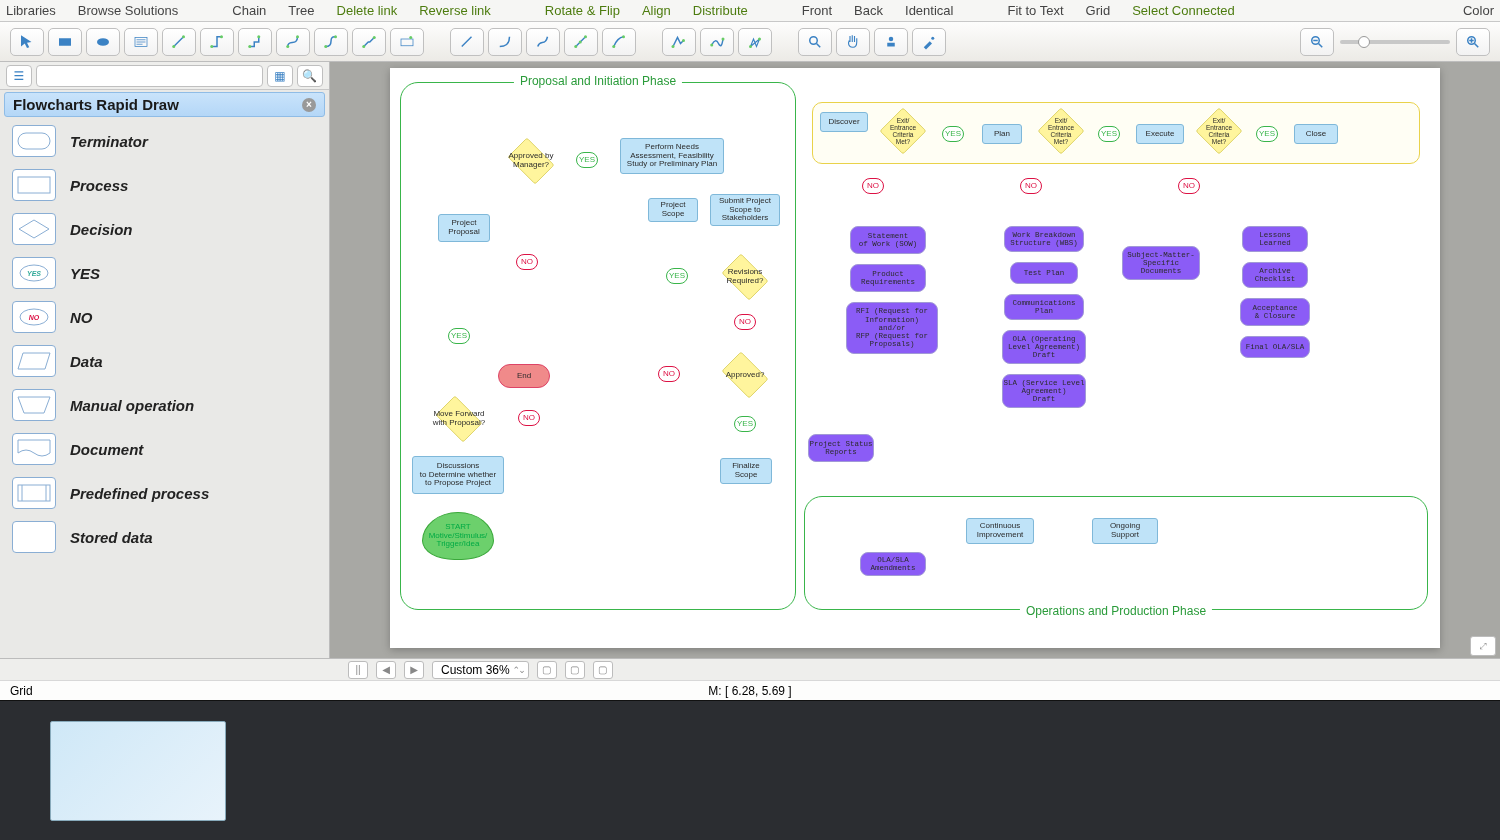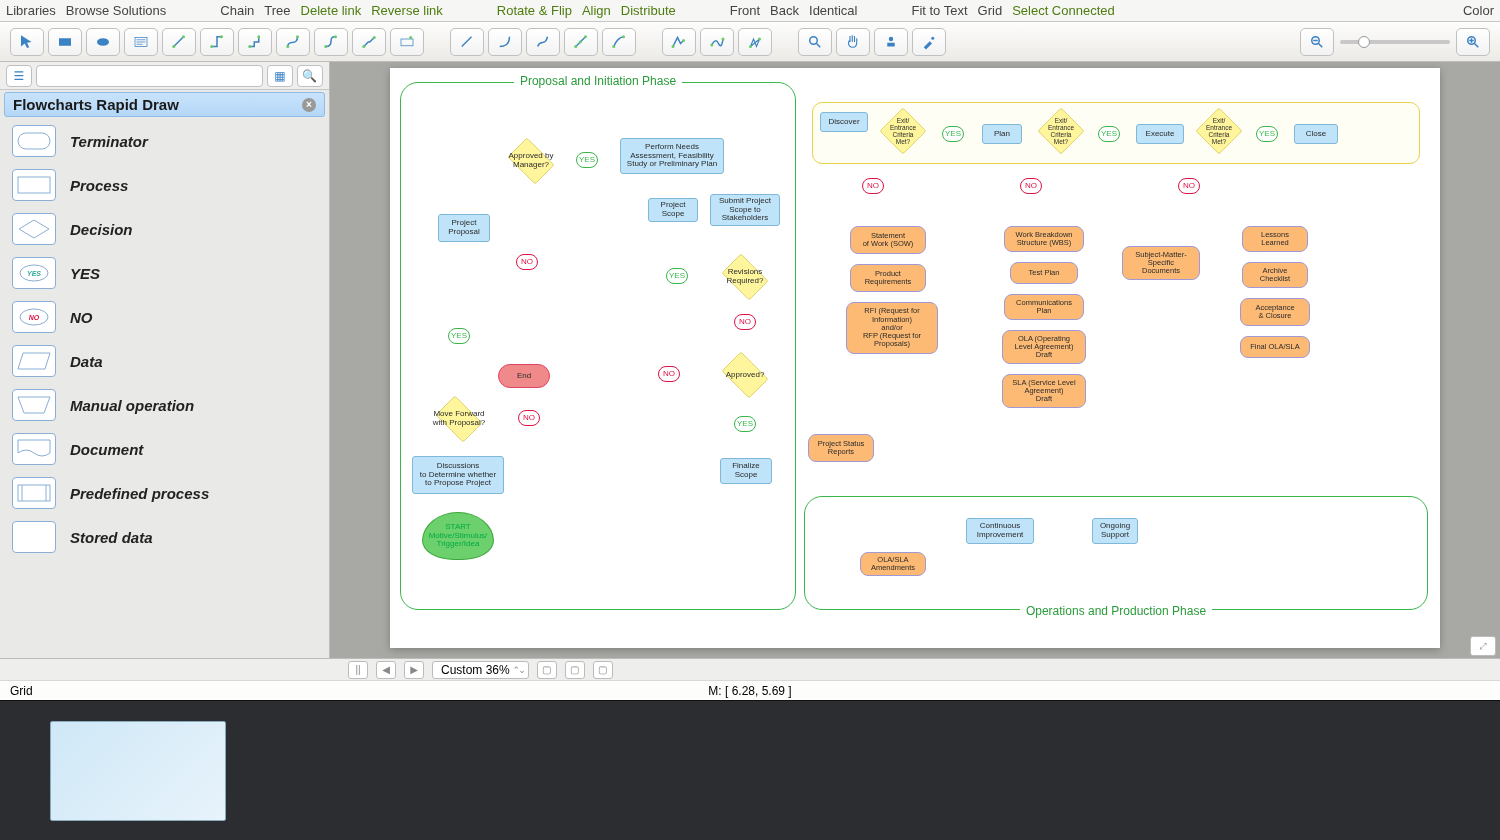--- a/index.html
+++ b/index.html
@@ -1,20 +1,20 @@
 <!DOCTYPE html>
 <html><head>
 <meta charset="utf-8">
 <style>
 * { box-sizing: border-box; margin: 0; padding: 0; font-family: -apple-system, BlinkMacSystemFont, "Segoe UI", Arial, sans-serif; }
 body { width: 1500px; height: 840px; background: #fff; overflow: hidden; }
 
 
 .menubar { height: 22px; background: #f6f6f4; border-bottom: 1px solid #c8c8c8; display: flex; align-items: center; font-size: 13px; color: #444; padding: 0 6px; gap: 18px; }
-.menubar .grp { display: flex; gap: 10px; }
+.menubar .grp { display: flex; gap: 22px; }
 .menubar .sep { flex: 0 0 18px; }
 .menubar span.dim { color: #4d7c0f; }
 .menubar span { cursor: default; }
 
 
 .toolbar { height: 40px; background: linear-gradient(#fdfdfc,#eceae6); border-bottom: 1px solid #bdbdbd; display: flex; align-items: center; padding: 0 10px; gap: 4px; }
 .tool { width: 34px; height: 28px; border: 1px solid #c0c0c0; border-radius: 5px; background: linear-gradient(#ffffff,#f2f2f2); display: flex; align-items: center; justify-content: center; font-size: 14px; cursor: pointer; }
 .tool svg { width: 18px; height: 18px; }
 .tool-gap { width: 18px; }
 
@@ -44,21 +44,21 @@
 
 
 .shape { position: absolute; font-size: 8px; line-height: 1.1; text-align: center; display: flex; align-items: center; justify-content: center; color: #2b2b2b; }
 .proc { background: #bfe3f8; border: 1px solid #7fb8d9; border-radius: 3px; }
 .dec { width: 54px; height: 38px; }
 .dec span { position: relative; z-index: 1; }
 .dec::before { content: ""; position: absolute; inset: 0; background: #fff59d; border: 1px solid #d4c84f; transform: rotate(45deg) scale(.72,.72); border-radius: 3px; }
 .yn { width: 22px; height: 16px; background: #fff; border: 1px solid #39b54a; border-radius: 10px; color: #39b54a; font-size: 8px; }
 .yn.no { border-color: #d14; color: #d14; }
 .end { background: #f08a8a; border: 1px solid #d46; border-radius: 18px; }
-.doc { background: #fdba74; border: 1px solid #a199d6; border-radius: 8px; font-size:7.5px; }
+.doc { background: #8b5cf6; border: 1px solid #a199d6; border-radius: 8px; font-size:7.5px;font-family:Liberation Mono, monospace; }
 .cloud { background: #6cd06c; border: 1px solid #3aa83a; border-radius: 50% 50% 45% 45% / 60% 60% 40% 40%; color:#0a4; font-size:8px; }
 
 
 .bottombar { height: 22px; background: #eeeeec; border-top: 1px solid #bcbcbc; display: flex; align-items: center; font-size: 12px; padding: 0 10px; gap: 8px; }
 .bottombar .zoom { border: 1px solid #bcbcbc; background:#fff; padding: 0 18px 0 8px; height: 18px; display:flex;align-items:center; border-radius:3px; position:relative;}
 .bottombar .zoom::after{content:"⌃⌄"; position:absolute; right:4px; font-size:9px; color:#888; letter-spacing:-2px;}
 .bottombar .nav { width:20px;height:18px;border:1px solid #bcbcbc;background:#fff;display:flex;align-items:center;justify-content:center;border-radius:3px;font-size:10px;color:#888;}
 
 .statusbar { height: 20px; background: #fdfdfc; border-top: 1px solid #d8d8d8; display: flex; align-items: center; font-size: 12px; padding: 0 10px; }
 .statusbar .mid { position:absolute; left:50%; transform:translateX(-50%); }
@@ -492,21 +492,21 @@
       <div class="shape doc" style="left:852px;top:158px;width:66px;height:26px;white-space:pre-line">Lessons
 Learned</div>
       <div class="shape doc" style="left:852px;top:194px;width:66px;height:26px;white-space:pre-line">Archive
 Checklist</div>
       <div class="shape doc" style="left:850px;top:230px;width:70px;height:28px;white-space:pre-line">Acceptance
 &amp; Closure</div>
       <div class="shape doc" style="left:850px;top:268px;width:70px;height:22px">Final OLA/SLA</div>
 
       <div class="shape proc" style="left:576px;top:450px;width:68px;height:26px;white-space:pre-line">Continuous
 Improvement</div>
-      <div class="shape proc" style="left:702px;top:450px;width:46px;height:26px;white-space:pre-line">Ongoing
+      <div class="shape proc" style="left:702px;top:450px;width:66px;height:26px;white-space:pre-line">Ongoing
 Support</div>
       <div class="shape doc" style="left:470px;top:484px;width:66px;height:24px;white-space:pre-line">OLA/SLA
 Amendments</div>
 
     </div>
     <div class="pgcorner">⤢</div>
   </div>
 </div>
 
 <div class="bottombar">

